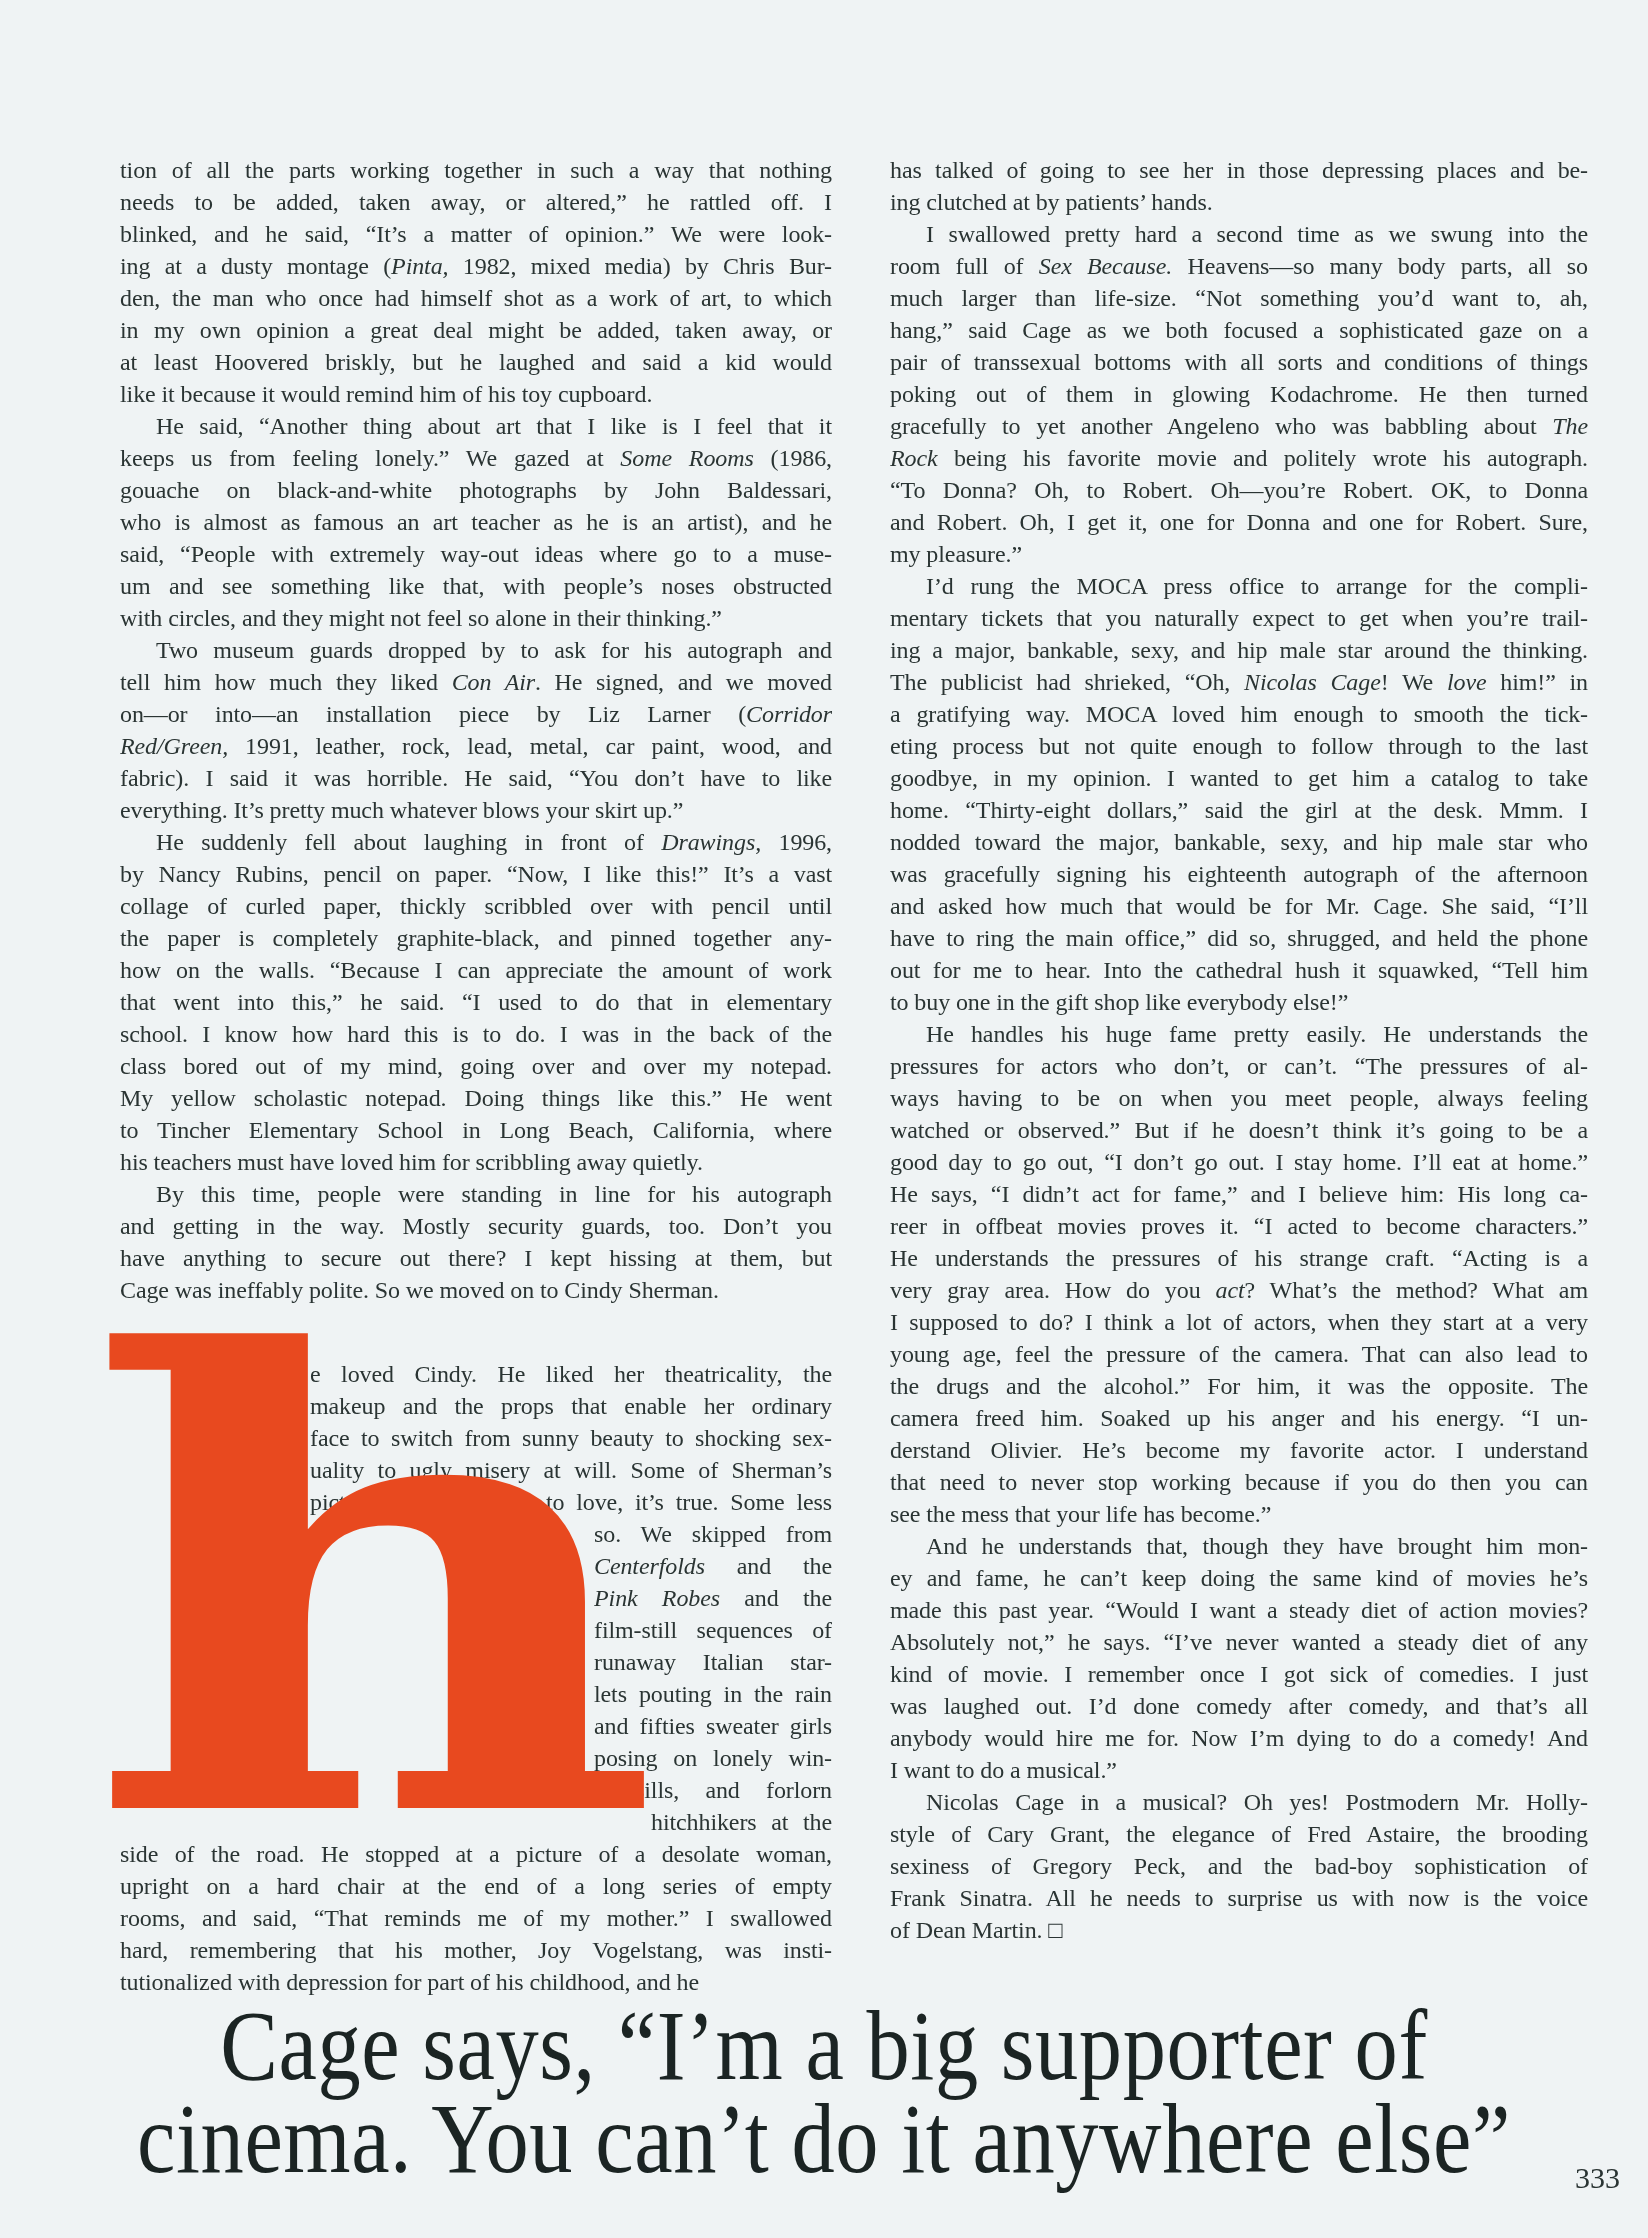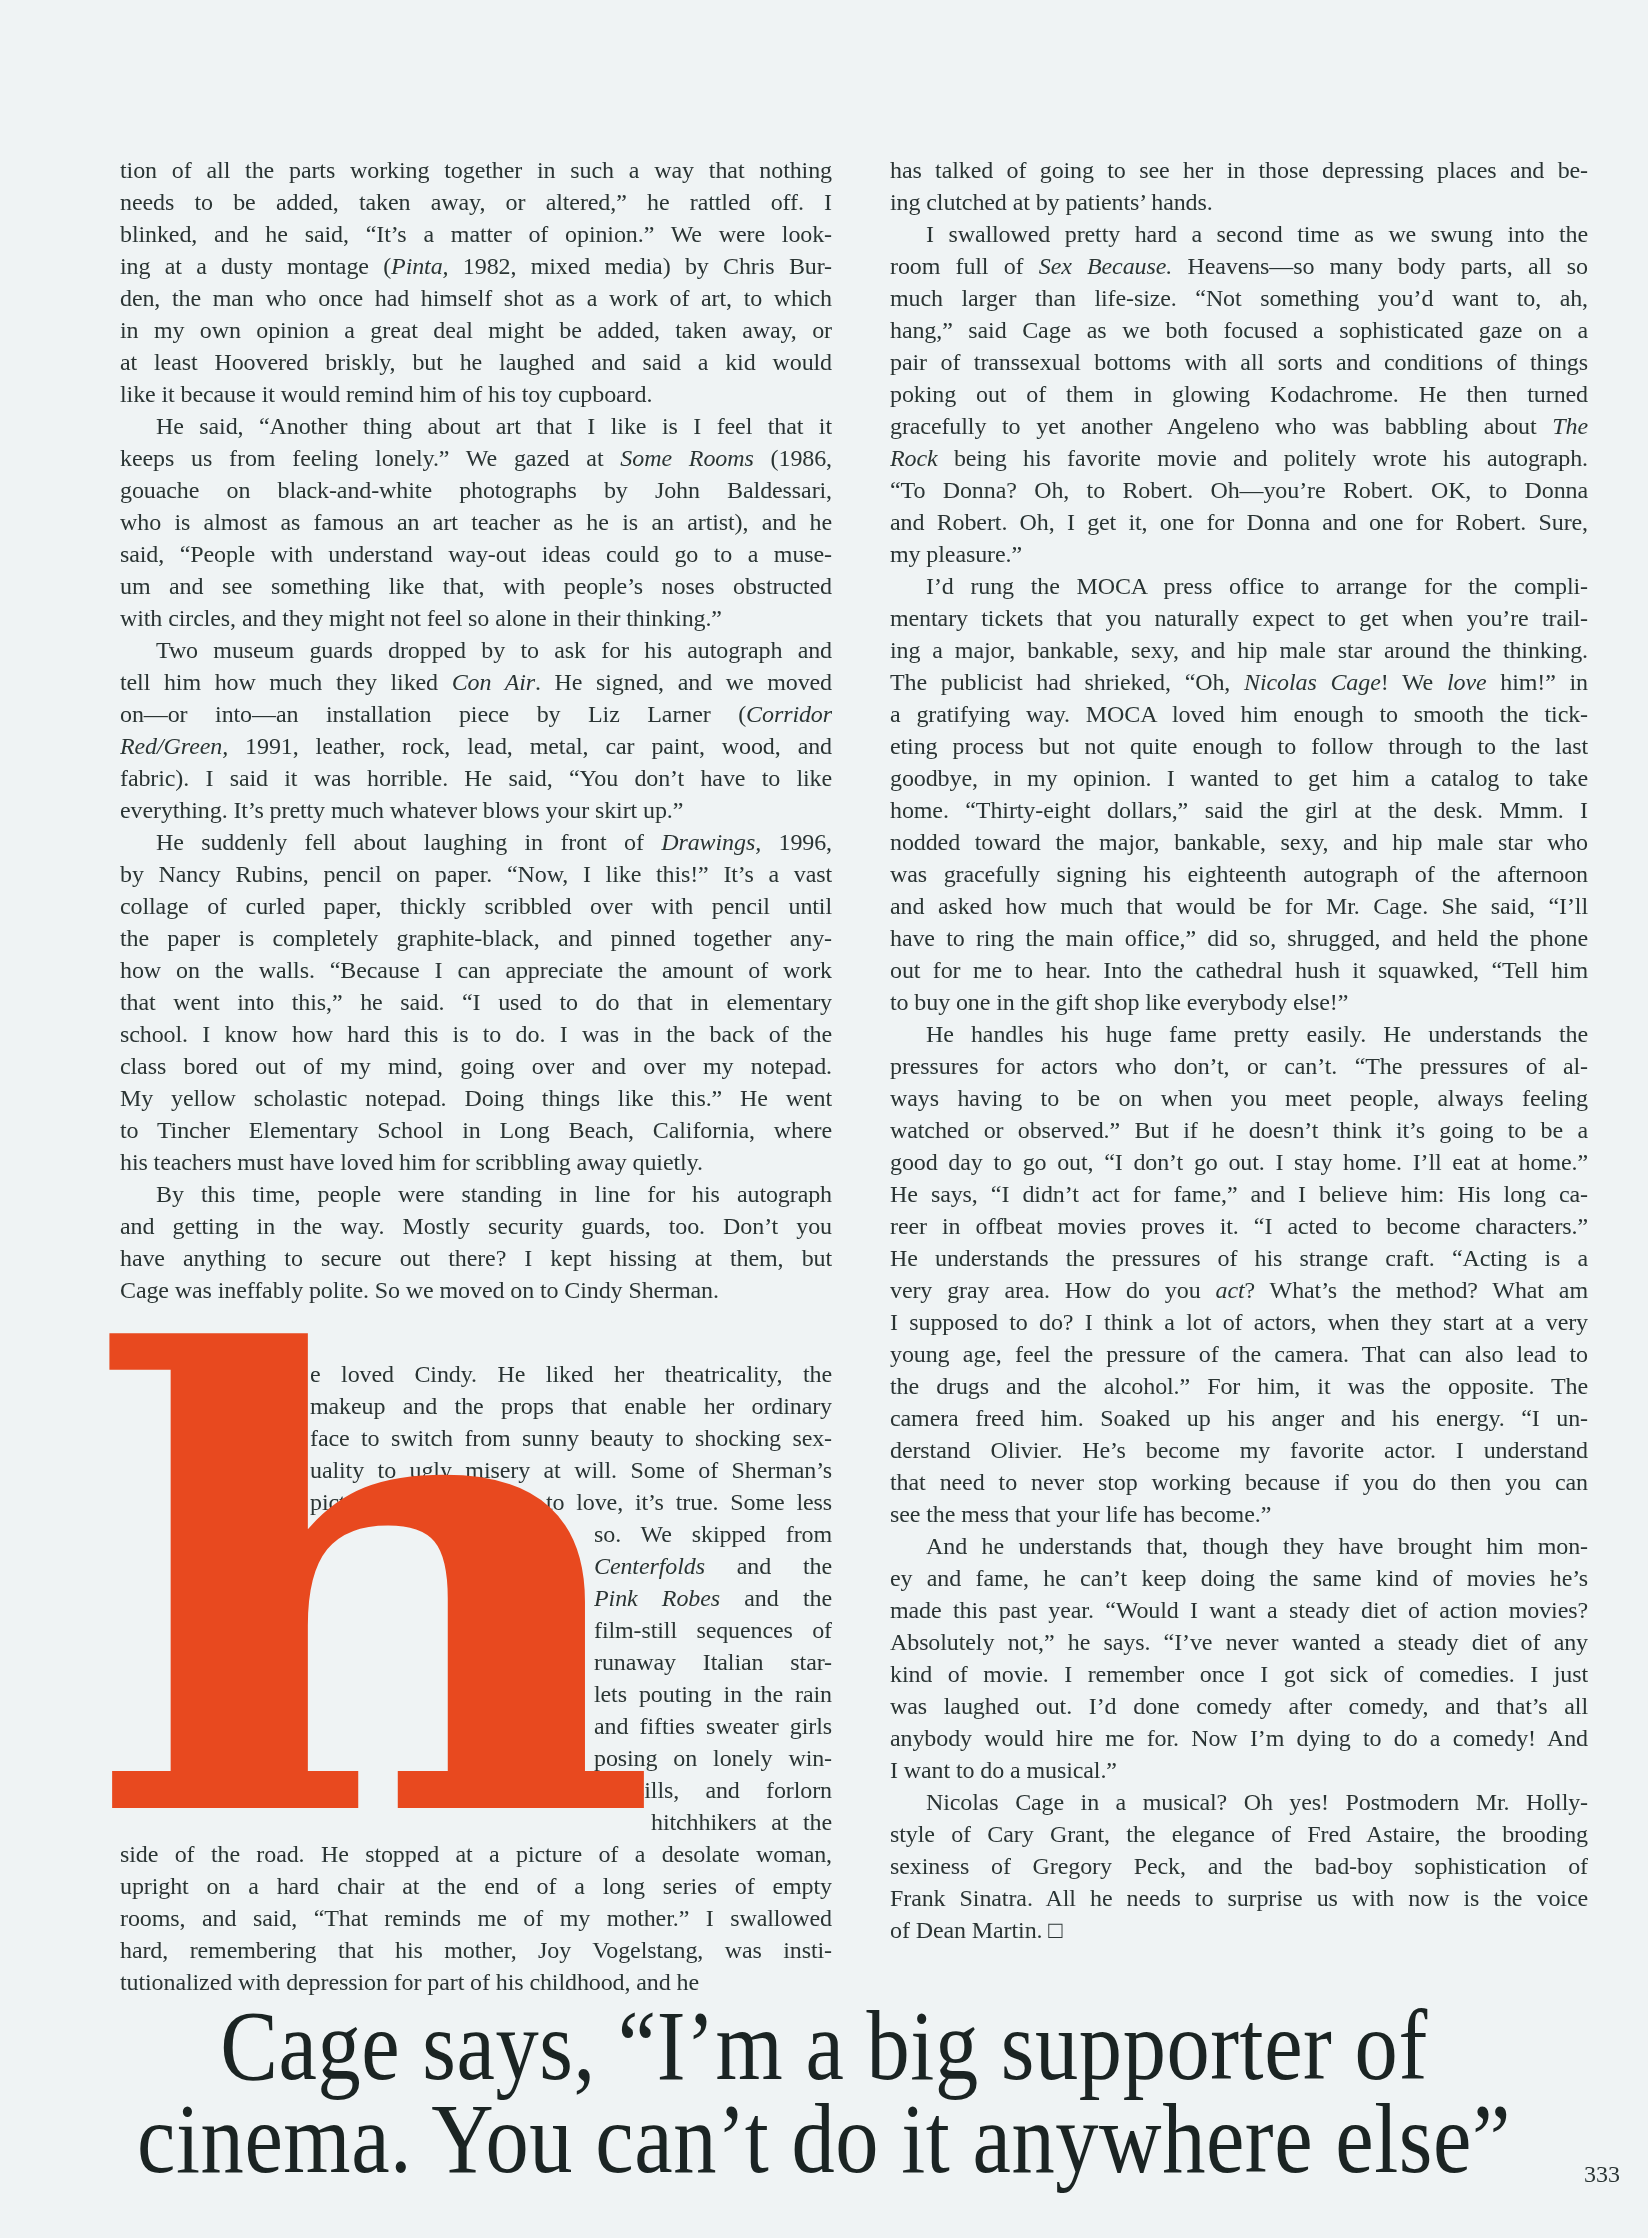--- a/index.html
+++ b/index.html
@@ -35,21 +35,21 @@
   #pull-quote {
     position:absolute; left:0; right:0; top:1998px;
     font-size:94px; line-height:88px; letter-spacing:0.6px;
     transform:scale(0.92,1.06); transform-origin:center top;
   }
   #pull-quote .tline { height:auto; overflow:visible; text-align:center; text-align-last:center; text-indent:0; }
 
   
   #page-number {
     position:absolute; left:1547px; top:2161px; width:73px;
-    font-size:24px; text-align:right; text-align-last:right;
+    font-size:30px; text-align:right; text-align-last:right;
   }
 </style>
 </head>
 <body>
 
 <div id="page" style="background: rgb(239, 243, 244); color: rgb(42, 52, 51);">
 
   <div id="col-left" class="col">
     <div>
         <div class="para">
@@ -60,21 +60,21 @@
           <div class="tline">den, the man who once had himself shot as a work of art, to which</div>
           <div class="tline">in my own opinion a great deal might be added, taken away, or</div>
           <div class="tline">at least Hoovered briskly, but he laughed and said a kid would</div>
           <div class="tline last">like it because it would remind him of his toy cupboard.</div>
         </div>
         <div class="para indent">
           <div class="tline">He said, “Another thing about art that I like is I feel that it</div>
           <div class="tline">keeps us from feeling lonely.” We gazed at <i>Some Rooms</i> (1986,</div>
           <div class="tline">gouache on black-and-white photographs by John Baldessari,</div>
           <div class="tline">who is almost as famous an art teacher as he is an artist), and he</div>
-          <div class="tline">said, “People with understand way-out ideas could go to a muse-</div>
+          <div class="tline">said, “People with extremely way-out ideas where go to a muse-</div>
           <div class="tline">um and see something like that, with people’s noses obstructed</div>
           <div class="tline last">with circles, and they might not feel so alone in their thinking.”</div>
         </div>
         <div class="para indent">
           <div class="tline">Two museum guards dropped by to ask for his autograph and</div>
           <div class="tline">tell him how much they liked <i>Con Air</i>. He signed, and we moved</div>
           <div class="tline">on—or into—an installation piece by Liz Larner (<i>Corridor</i></div>
           <div class="tline"><i>Red/Green,</i> 1991, leather, rock, lead, metal, car paint, wood, and</div>
           <div class="tline">fabric). I said it was horrible. He said, “You don’t have to like</div>
           <div class="tline last">everything. It’s pretty much whatever blows your skirt up.”</div>

